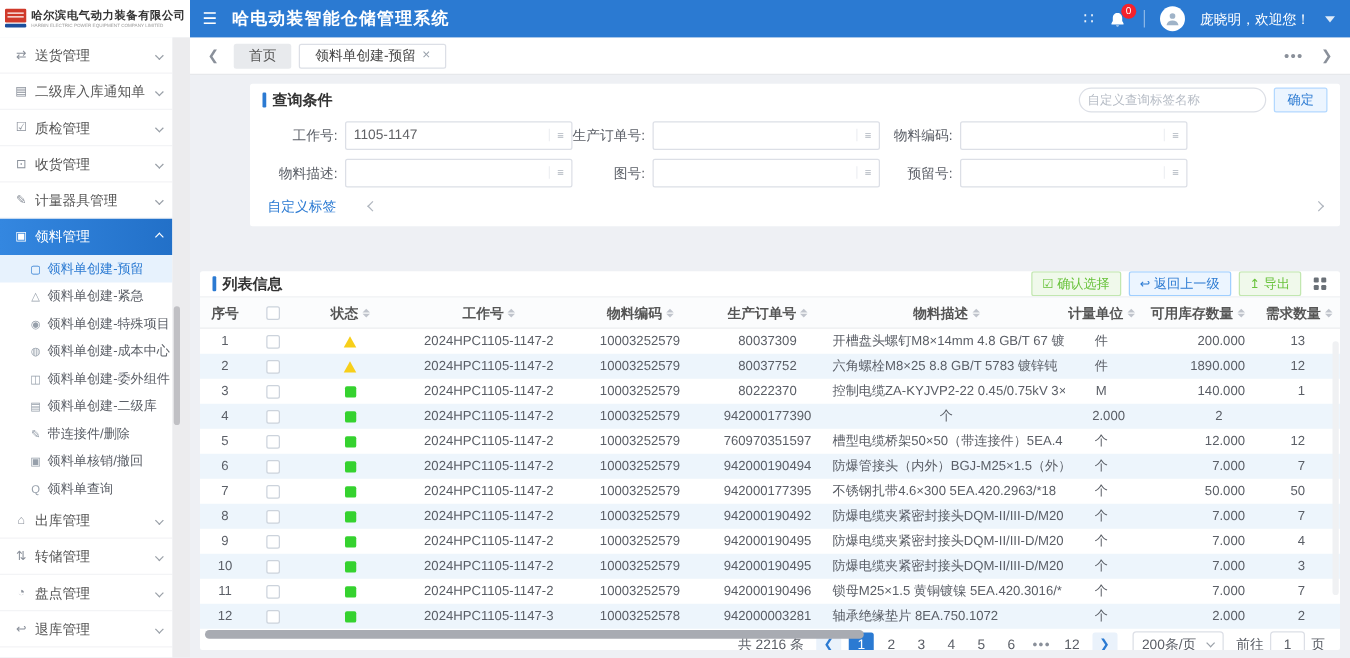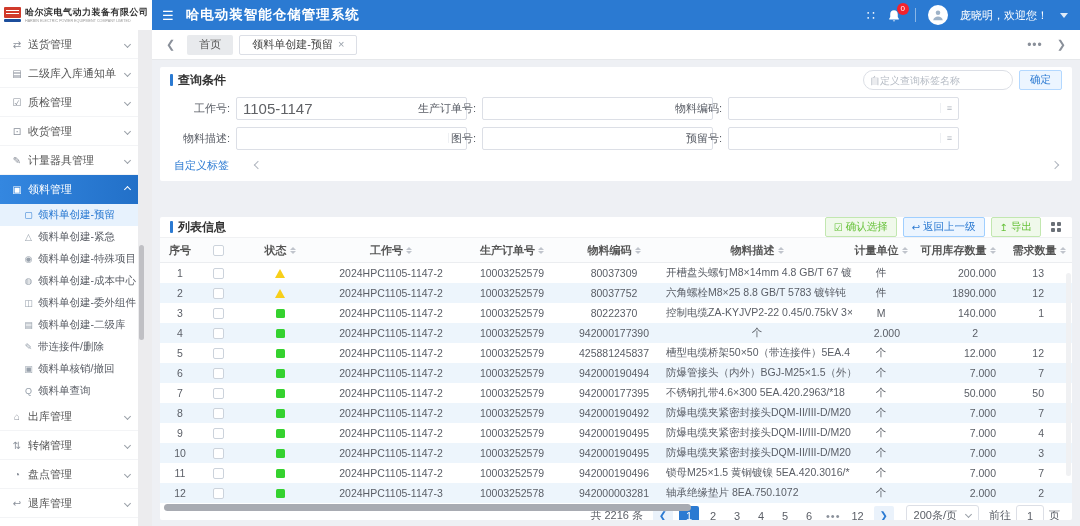--- a/index.html
+++ b/index.html
@@ -65,30 +65,30 @@
   .tab-more{color:#8a909a;letter-spacing:1px;margin-right:10px;cursor:pointer;}
 
   
   .content{flex:1;padding:7px 8px 6px;display:flex;flex-direction:column;overflow:hidden;}
   .card{background:#fff;border-radius:2px;}
   .sec-head{display:flex;align-items:center;height:26px;padding:0 10px;}
   .sec-title{font-size:12px;font-weight:bold;color:#333;display:flex;align-items:center;gap:5px;}
   .sec-title:before{content:"";width:3px;height:12px;background:var(--primary);border-radius:1px;display:inline-block;}
 
   
-  .query-card{margin-bottom:8px;padding-bottom:4px;}
+  .query-card{margin-bottom:8px;padding-bottom:4px;margin-left:40px;}
   .tag-box{margin-left:auto;display:flex;align-items:center;gap:6px;}
   .tag-input{width:150px;height:20px;border:1px solid var(--border);border-radius:10px;font-size:10px;padding:0 6px;color:#606266;font-family:inherit;}
   .tag-input::placeholder{color:#b6bcc5;}
   .btn-confirm{height:20px;padding:0 10px;font-size:10.5px;background:#ecf5ff;color:var(--primary);border:1px solid #b3d8ff;border-radius:2px;cursor:pointer;font-family:inherit;}
   .q-row{display:flex;align-items:center;padding:2px 12px;height:30px;}
   .q-field{display:flex;align-items:center;width:246px;margin-right:0;}
   .q-label{width:64px;text-align:right;font-size:11px;color:#5a5e66;padding-right:6px;white-space:nowrap;flex:none;}
   .q-input{flex:1;height:23px;border:1px solid var(--border);border-radius:2px;display:flex;align-items:center;background:#fff;}
-  .q-input input{flex:1;border:none;outline:none;height:100%;padding:0 6px;font-size:15px;color:#606266;min-width:0;font-family:inherit;background:transparent;}
+  .q-input input{flex:1;border:none;outline:none;height:100%;padding:0 6px;font-size:11px;color:#606266;min-width:0;font-family:inherit;background:transparent;}
   .q-suffix{width:18px;text-align:center;color:#b0b6bf;font-size:9px;border-left:1px solid #eef0f3;flex:none;cursor:pointer;}
   .q-actions{margin-left:auto;display:flex;align-items:center;gap:8px;}
   .link{color:var(--primary);font-size:11px;cursor:pointer;}
   .btn-primary{height:23px;padding:0 14px;background:var(--primary);color:#fff;border:none;border-radius:2px;font-size:11px;cursor:pointer;font-family:inherit;}
   .btn-plain{height:23px;padding:0 12px;background:#ecf5ff;color:var(--primary);border:1px solid #a0cfff;border-radius:2px;font-size:11px;cursor:pointer;font-family:inherit;}
   .tag-row{display:flex;align-items:center;height:24px;padding:0 14px;gap:26px;}
   .tag-chev{width:6px;height:6px;border-right:1.4px solid #b0b6bf;border-bottom:1.4px solid #b0b6bf;flex:none;cursor:pointer;}
   .tag-chev.left{transform:rotate(135deg);}
   .tag-chev.right{transform:rotate(-45deg);margin-left:auto;}
 
@@ -382,25 +382,25 @@
                 <span class="checkbox"></span>
               </div>
      <div class="td">状态<span class="sort">
                   <i class="u"></i>
                   <i class="d"></i>
                 </span></div>
      <div class="td">工作号<span class="sort">
                   <i class="u"></i>
                   <i class="d"></i>
                 </span></div>
+     <div class="td">物料编码<span class="sort">
+                  <i class="u"></i>
+                  <i class="d"></i>
+                </span></div>
      <div class="td">生产订单号<span class="sort">
-                  <i class="u"></i>
-                  <i class="d"></i>
-                </span></div>
-     <div class="td">物料编码<span class="sort">
                   <i class="u"></i>
                   <i class="d"></i>
                 </span></div>
      <div class="td">物料描述<span class="sort">
                   <i class="u"></i>
                   <i class="d"></i>
                 </span></div>
      <div class="td">计量单位<span class="sort">
                   <i class="u"></i>
                   <i class="d"></i>
@@ -480,21 +480,21 @@
             <div class="tr">
        <div class="td">5</div>
        <div class="td">
                 <span class="checkbox"></span>
               </div>
        <div class="td">
                 <span class="st-ok"></span>
               </div>
        <div class="td">2024HPC1105-1147-2</div>
        <div class="td">10003252579</div>
-       <div class="td">425881245837</div>
+       <div class="td">760970351597</div>
        <div class="td l">槽型电缆桥架50×50（带连接件）5EA.4</div>
        <div class="td">个</div>
        <div class="td r">12.000</div>
        <div class="td r2">12</div>
      </div>
             <div class="tr even">
        <div class="td">6</div>
        <div class="td">
                 <span class="checkbox"></span>
               </div>

